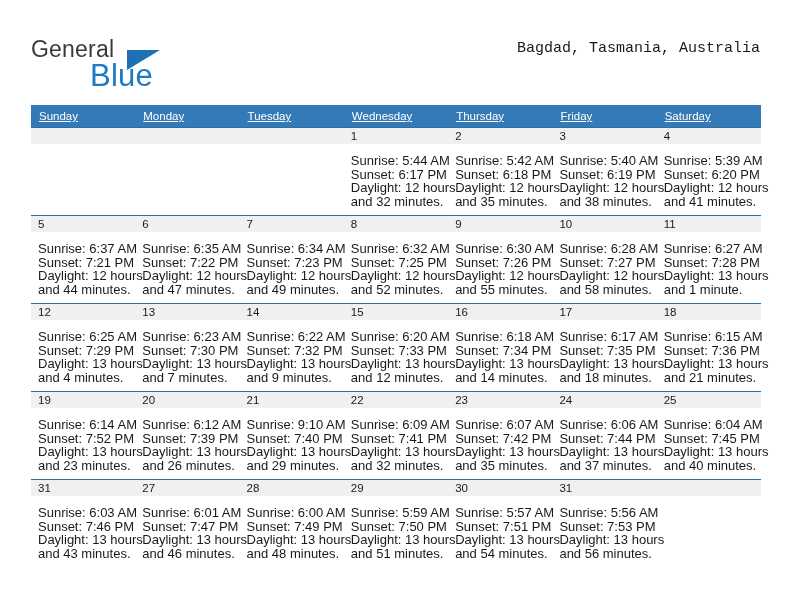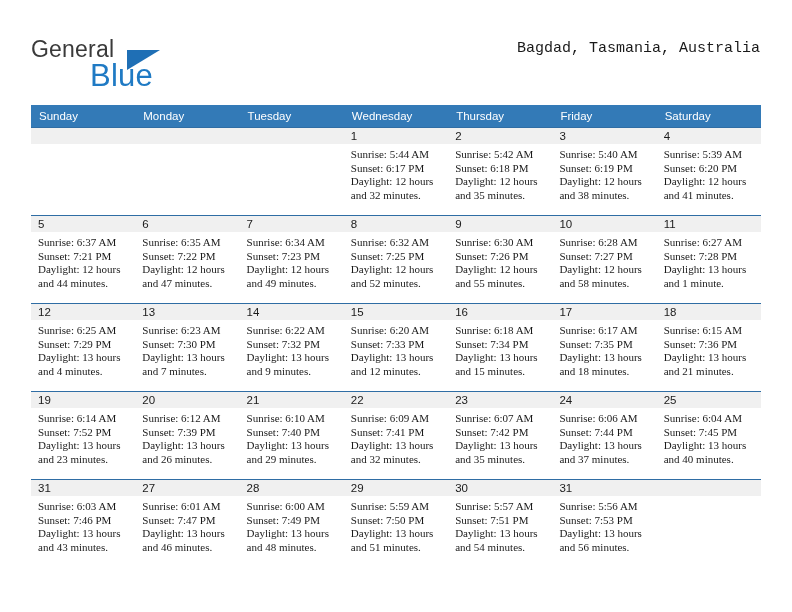--- a/index.html
+++ b/index.html
@@ -95,20 +95,21 @@
   }
   .calendar th {
     background: #337ab7;
     color: #ffffff;
     font-size: 11.5px;
     font-weight: normal;
     text-align: left;
     padding: 5px 0 5px 8px;
     height: 19px;
     box-sizing: border-box;
+    text-decoration: underline;
   }
   .calendar td {
     vertical-align: top;
     padding: 0;
     border-top: 1.2px solid #2f6da4;
     height: 88px;
     box-sizing: border-box;
     background: #ffffff;
   }
   .calendar tr.week-row td {
@@ -117,25 +118,24 @@
   .daynum-band {
     background: #f0f0f0;
     height: 16px;
     padding: 1px 0 1px 7px;
     font-size: 11.5px;
     color: #1a1a1a;
     box-sizing: border-box;
     line-height: 14px;
   }
   .cell-body {
-    padding: 4px 6px 0 7px;
-    font-size: 11px;
+    padding: 10px 6px 0 7px;
+    font-size: 13px;
     line-height: 13.6px;
     color: #1a1a1a;
-    font-family: Liberation Serif, serif;
   }
   .cell-body div {
     white-space: nowrap;
   }
   .cell-empty .daynum-band {
     background: #f0f0f0;
   }
 </style>
 </head>
 <body>
@@ -314,21 +314,21 @@
               <div>Daylight: 13 hours</div>
               <div>and 12 minutes.</div>
             </div>
           </td>
           <td>
             <div class="daynum-band">16</div>
             <div class="cell-body">
               <div>Sunrise: 6:18 AM</div>
               <div>Sunset: 7:34 PM</div>
               <div>Daylight: 13 hours</div>
-              <div>and 15 minutes.</div>
+              <div>and 14 minutes.</div>
             </div>
           </td>
           <td>
             <div class="daynum-band">17</div>
             <div class="cell-body">
               <div>Sunrise: 6:17 AM</div>
               <div>Sunset: 7:35 PM</div>
               <div>Daylight: 13 hours</div>
               <div>and 18 minutes.</div>
             </div>
@@ -358,21 +358,21 @@
             <div class="cell-body">
               <div>Sunrise: 6:12 AM</div>
               <div>Sunset: 7:39 PM</div>
               <div>Daylight: 13 hours</div>
               <div>and 26 minutes.</div>
             </div>
           </td>
           <td>
             <div class="daynum-band">21</div>
             <div class="cell-body">
-              <div>Sunrise: 6:10 AM</div>
+              <div>Sunrise: 9:10 AM</div>
               <div>Sunset: 7:40 PM</div>
               <div>Daylight: 13 hours</div>
               <div>and 29 minutes.</div>
             </div>
           </td>
           <td>
             <div class="daynum-band">22</div>
             <div class="cell-body">
               <div>Sunrise: 6:09 AM</div>
               <div>Sunset: 7:41 PM</div>

